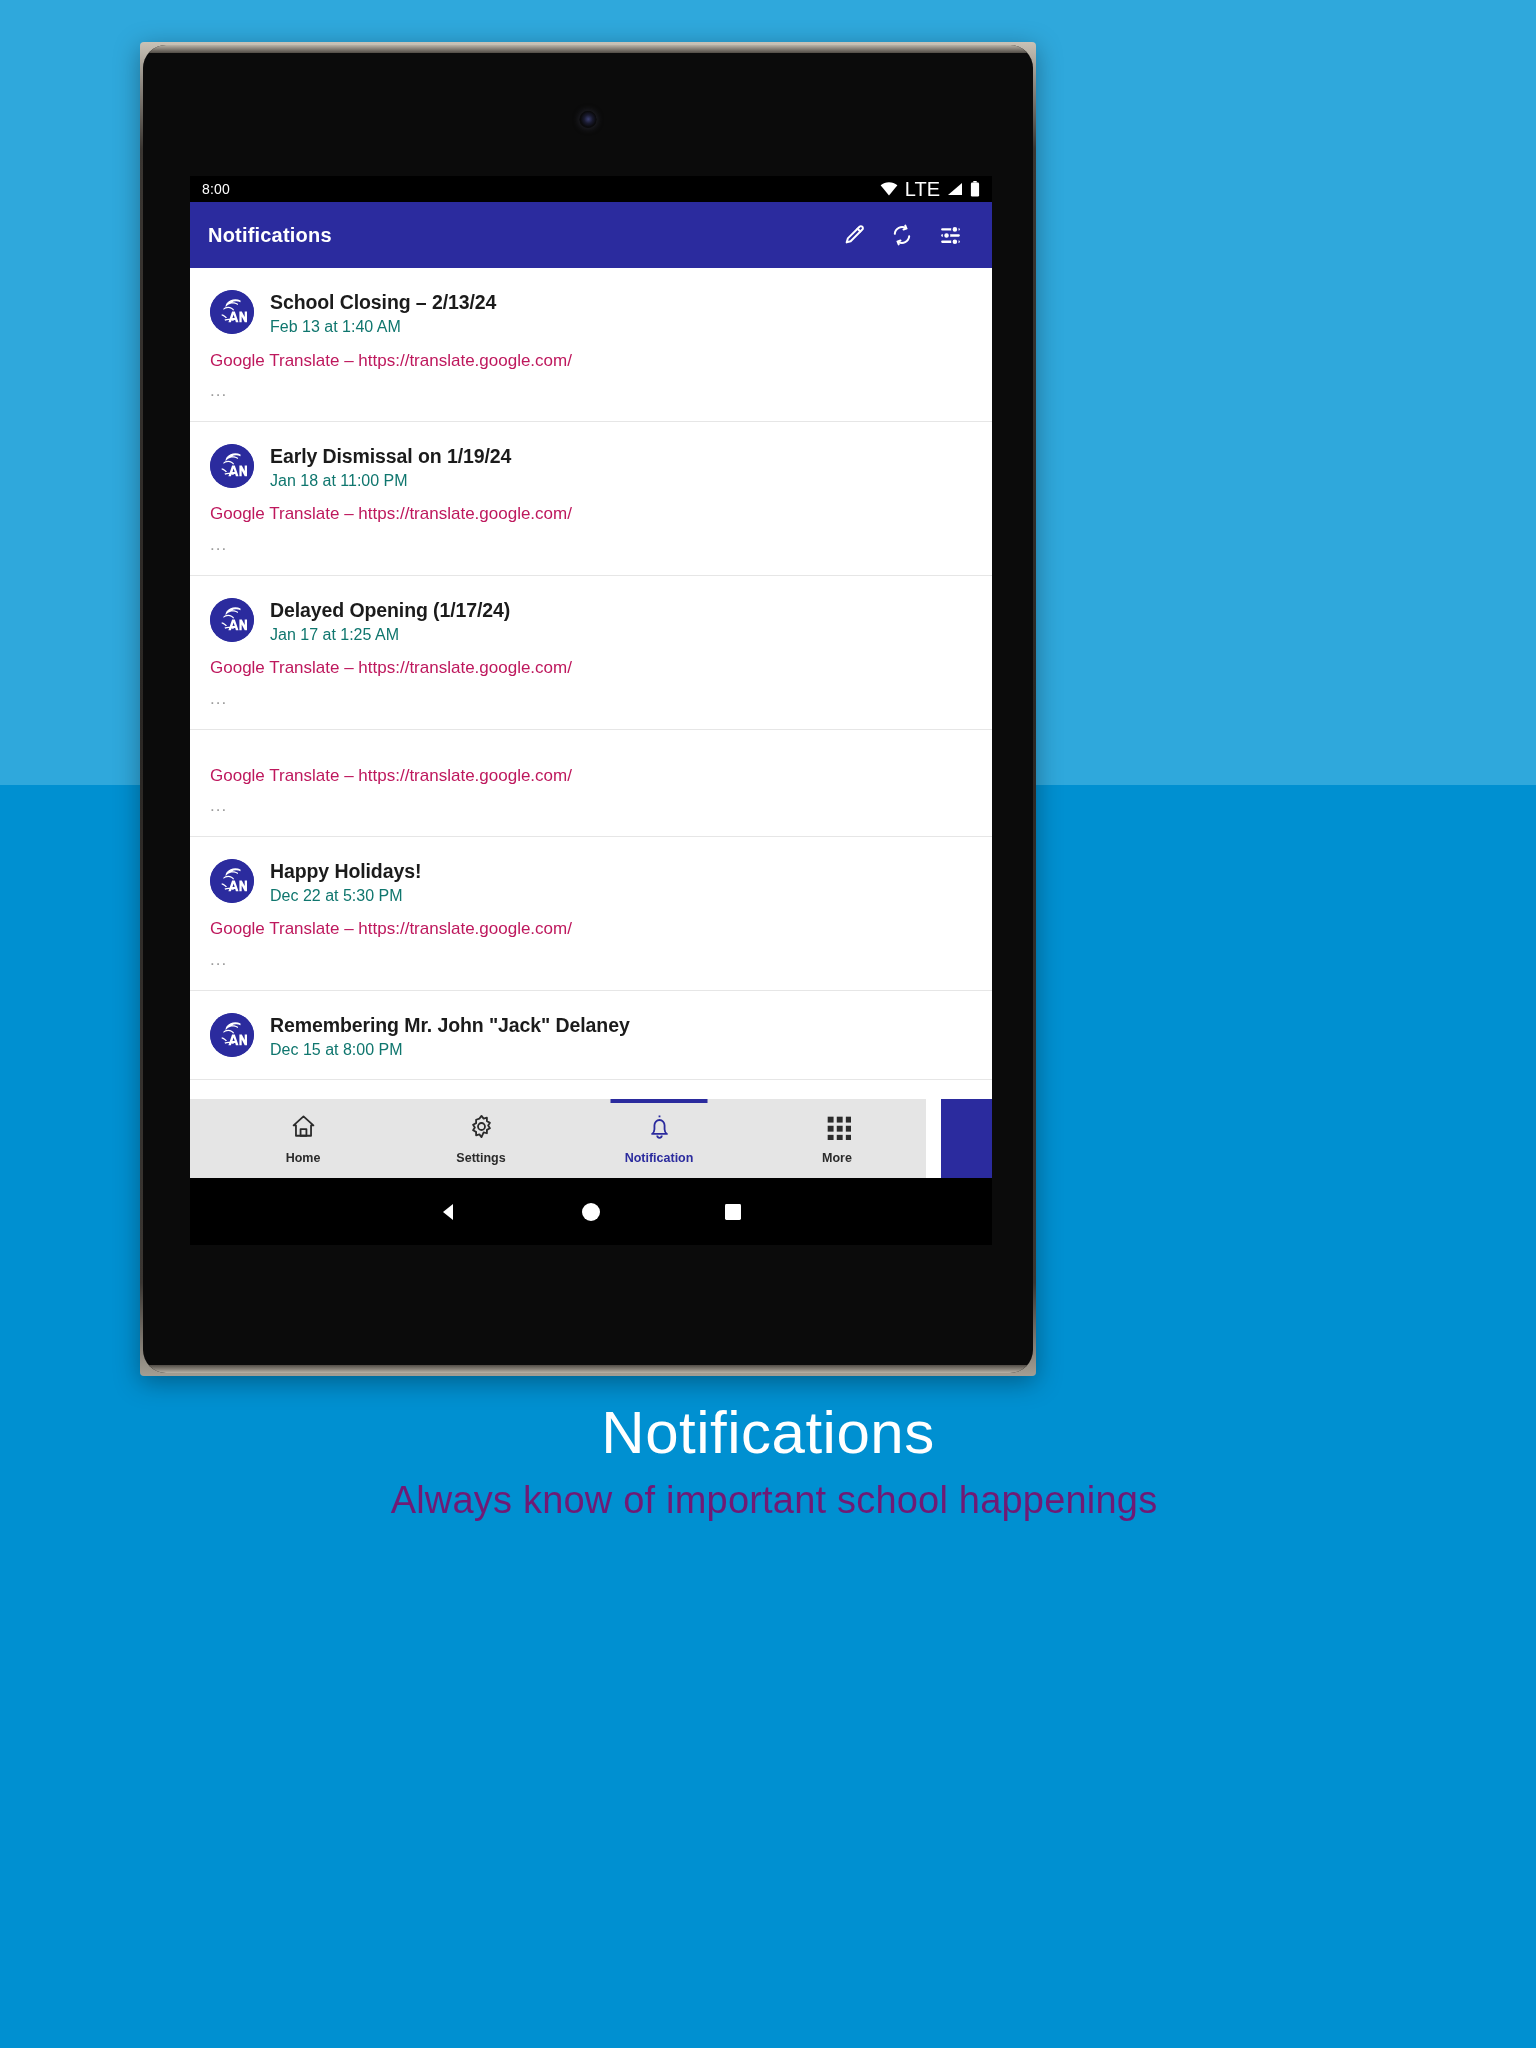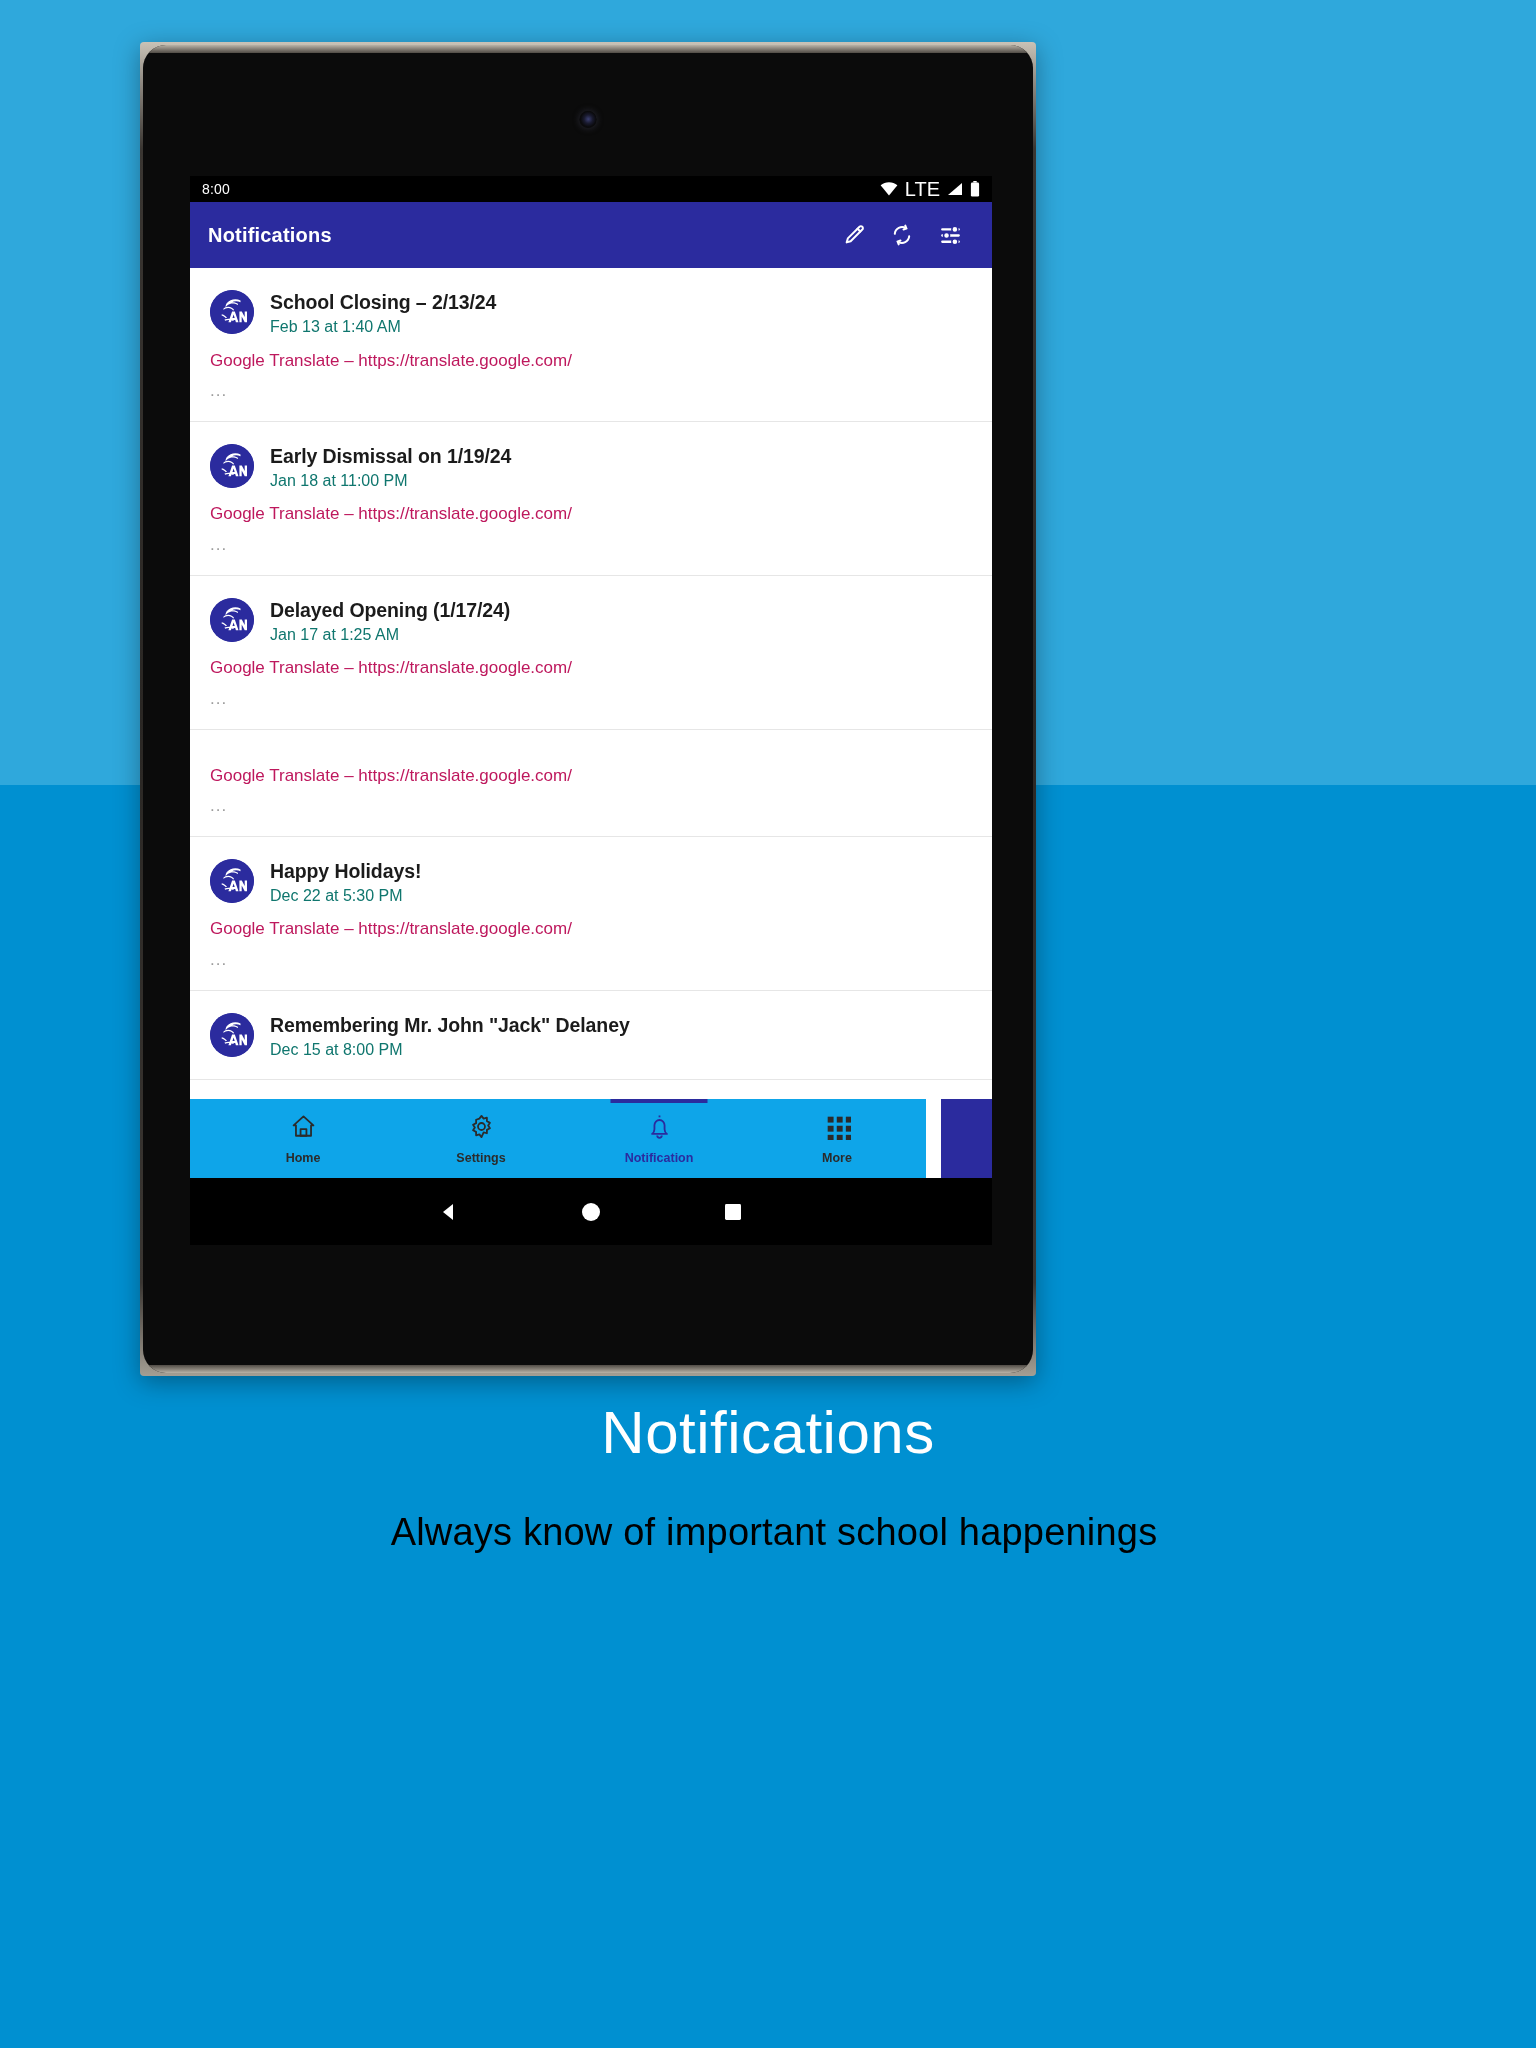--- a/index.html
+++ b/index.html
@@ -108,21 +108,21 @@
   .notif-body {
     font-size:17px; color:#be185d; margin-top:13px; line-height:1.25;
   }
   .notif-ellipsis {
     font-size:17px; color:#9c9c9c; margin-top:10px; letter-spacing:1px;
   }
 
   
   #bottom-nav {
     position:absolute; left:0; bottom:67px; width:736px; height:79px;
-    background:#0ea5e9; display:flex; border-top:0;padding-left:24px;
+    background:#e5e5e5; display:flex; border-top:0;padding-left:24px;
   }
   #nav-edge-left, #nav-edge-right {
     position:absolute; bottom:67px; width:51px; height:79px; background:#2B2B9E;
   }
   #nav-edge-left { left:0; }
   #nav-edge-right { right:0; }
   .nav-item {
     flex:1; display:flex; flex-direction:column; align-items:center;
     justify-content:center; position:relative; cursor:pointer; gap:7px;
   }
@@ -141,21 +141,21 @@
   }
   .and-btn { cursor:pointer; }
 
   
   #caption { position:absolute; left:0; top:1398px; width:1536px; text-align:center; }
   #caption-title {
     color:#fff; font-size:60px; font-weight:normal; line-height:1.15;
     letter-spacing:.5px;
   }
   #caption-sub {
-    color:#000000; font-size:38px; font-weight:normal; margin-top:44px;
+    color:#701a75; font-size:38px; font-weight:normal; margin-top:12px;
     letter-spacing:.2px;
     padding-left:12px;
   }
 </style>
 </head>
 <body>
 
 <div id="bg-top"></div>
 <div id="bg-bottom"></div>
 

